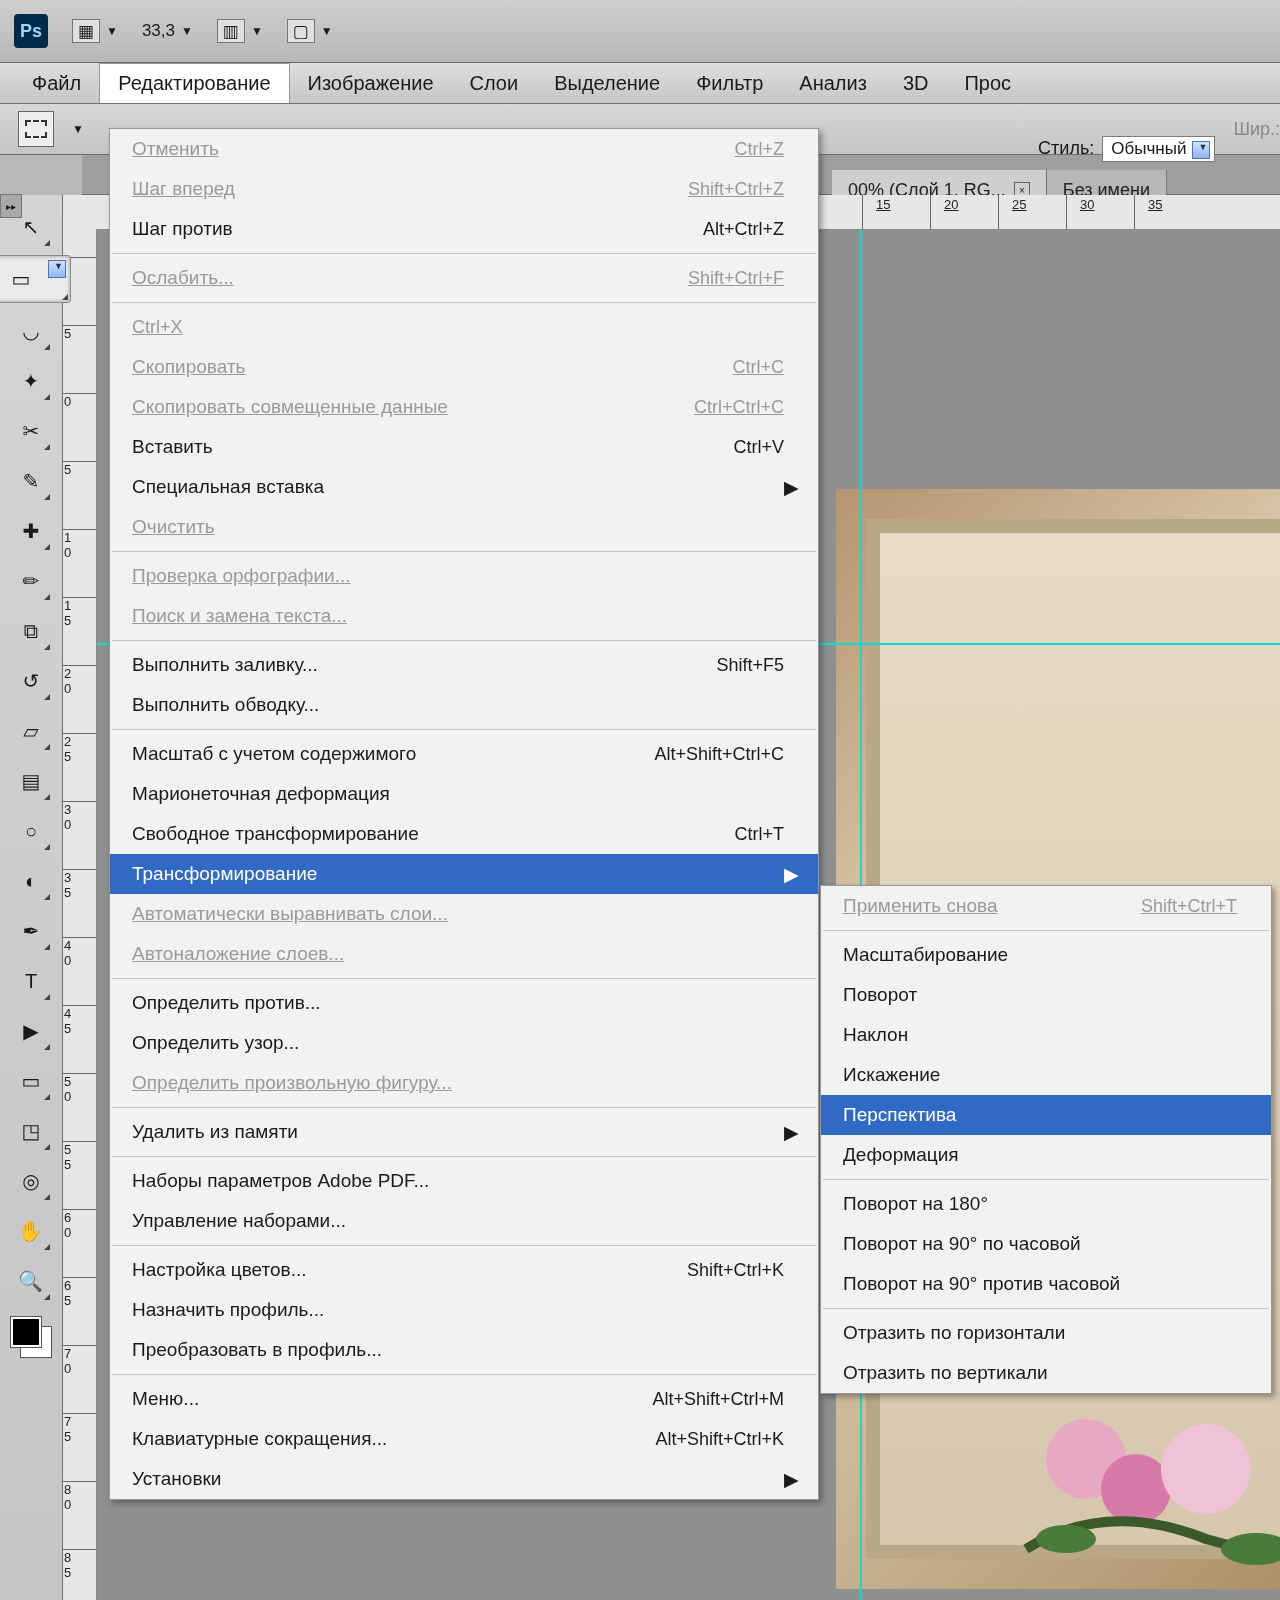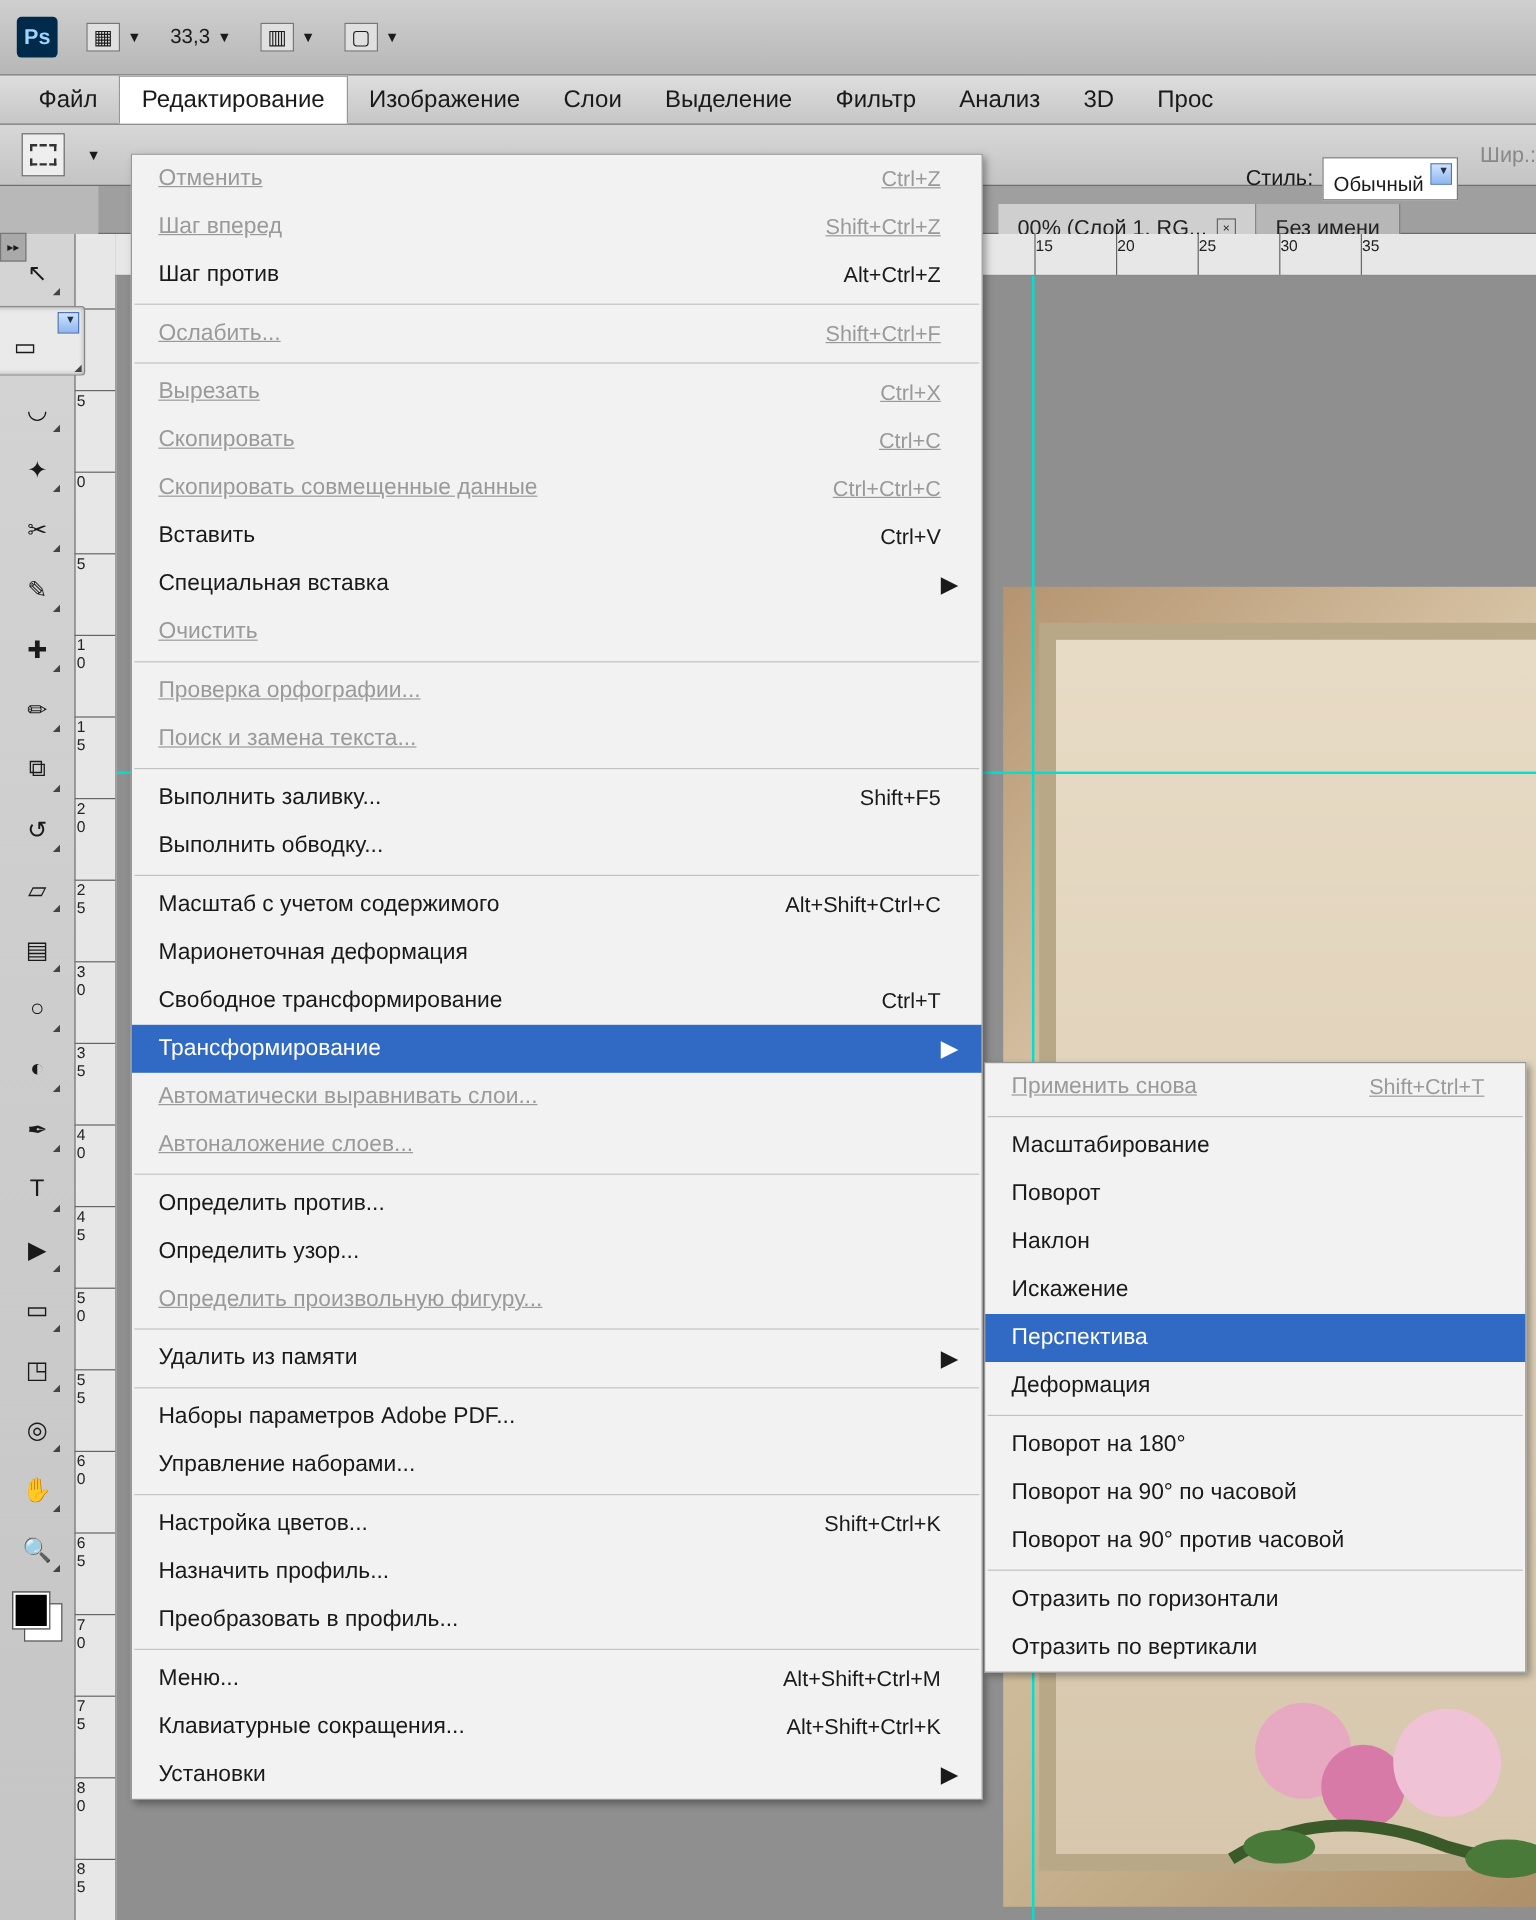--- a/index.html
+++ b/index.html
@@ -25,21 +25,21 @@
   
   .menubar{height:40px;background:linear-gradient(#dedede,#c6c6c6);border-bottom:1px solid var(--border-dark);display:flex;align-items:stretch;padding-left:14px;font-size:20px;}
   .menubar .mitem{padding:0 18px;display:flex;align-items:center;cursor:default;}
   .menubar .mitem.open{background:#fff;border:1px solid var(--menu-border);border-bottom:none;position:relative;z-index:20;}
 
   
   .options-bar{height:50px;background:linear-gradient(#d7d7d7,#c4c4c4);border-bottom:1px solid var(--border-dark);display:flex;align-items:center;padding-left:18px;gap:18px;font-size:18px;position:relative;z-index:1;}
   .marquee-icon{width:34px;height:34px;border:1px solid #666;background:#eee;display:flex;align-items:center;justify-content:center;}
   .marquee-icon .sq{width:18px;height:14px;border:2px dashed #333;}
   .style-select{display:flex;align-items:center;gap:8px;margin-top:39px;}
-  .sel{border:1px solid #7a7a7a;background:#fff;padding:12px 28px 2px 8px;position:relative;font-size:17px;}
+  .sel{border:1px solid #7a7a7a;background:#fff;padding:2px 28px 2px 8px;position:relative;font-size:17px;}
   .sel::after{content:"";position:absolute;right:4px;top:4px;width:16px;height:16px;background:linear-gradient(#cfe3ff,#8fb7ef);border:1px solid #4d76b3;}
   .sel::before{content:"▼";position:absolute;right:7px;top:5px;font-size:9px;color:#234;z-index:2;}
 
   
   .doc-tabs{position:absolute;top:154px;left:82px;right:0;height:40px;background:#9f9f9f;border-bottom:1px solid #6b6b6b;display:flex;align-items:center;font-size:18px;color:#222;z-index:0;}
   .doc-tab{padding:0 16px;height:100%;display:flex;align-items:center;gap:8px;border-right:1px solid #777;background:#b7b7b7;margin-top:32px;}
   .doc-tab.active{background:#cfcfcf;}
   .doc-close{width:14px;height:14px;border:1px solid #666;font-size:10px;display:flex;align-items:center;justify-content:center;}
 
   
@@ -49,21 +49,21 @@
   .tool .tri{position:absolute;right:2px;bottom:2px;width:0;height:0;border-right:6px solid #444;border-top:6px solid transparent;}
   .swatches{margin-top:8px;position:relative;width:40px;height:40px;}
   .swatches .fg{position:absolute;top:0;left:0;width:26px;height:26px;background:#000;border:2px solid #fff;outline:1px solid #555;}
   .swatches .bgc{position:absolute;bottom:0;right:0;width:26px;height:26px;background:#fff;border:2px solid #fff;outline:1px solid #555;}
 
   
   .vruler{position:absolute;top:195px;left:62px;width:34px;bottom:0;background:#e7e7e7;border-right:1px solid #8a8a8a;z-index:1;}
   .vruler .tick{position:absolute;left:0;right:0;border-top:1px solid #666;font-size:13px;padding-left:2px;color:#222;}
   
   .hruler{position:absolute;top:195px;left:96px;right:0;height:34px;background:#e7e7e7;border-bottom:1px solid #8a8a8a;z-index:1;}
-  .hruler .tick{position:absolute;top:0;bottom:0;border-left:1px solid #666;font-size:13px;padding-left:0;padding-top:2px;color:#222;}
+  .hruler .tick{position:absolute;top:0;bottom:0;border-left:1px solid #666;font-size:13px;padding-left:13px;padding-top:2px;color:#222;text-decoration:underline;}
 
   
   .canvas{position:absolute;top:229px;left:96px;right:0;bottom:0;background:#8f8f8f;overflow:hidden;z-index:0;}
   .guide-v{position:absolute;top:0;bottom:0;width:2px;background:#00e0d0;}
   .guide-h{position:absolute;left:0;right:0;height:2px;background:#00e0d0;}
   .photo{position:absolute;background:linear-gradient(135deg,#b59470 0%,#d8c6a8 30%,#cbb896 60%,#a88860 100%);}
   .photo .frame{position:absolute;inset:30px;border:14px solid #b8a888;background:linear-gradient(#e8dbc5,#d6c7ad);}
   .photo .deco{position:absolute;right:10px;bottom:10px;width:380px;height:180px;}
 
   
@@ -236,21 +236,20 @@
       <span class="arrow"></span>
     </div>
     <hr>
     <div class="row disabled">
       <span class="lbl">Ослабить...</span>
       <span class="sc">Shift+Ctrl+F</span>
       <span class="arrow"></span>
     </div>
     <hr>
     <div class="row disabled">
-      <span class="lbl">Вырезать</span>
       <span class="sc">Ctrl+X</span>
       <span class="arrow"></span>
     </div>
     <div class="row disabled">
       <span class="lbl">Скопировать</span>
       <span class="sc">Ctrl+C</span>
       <span class="arrow"></span>
     </div>
     <div class="row disabled">
       <span class="lbl">Скопировать совмещенные данные</span>

